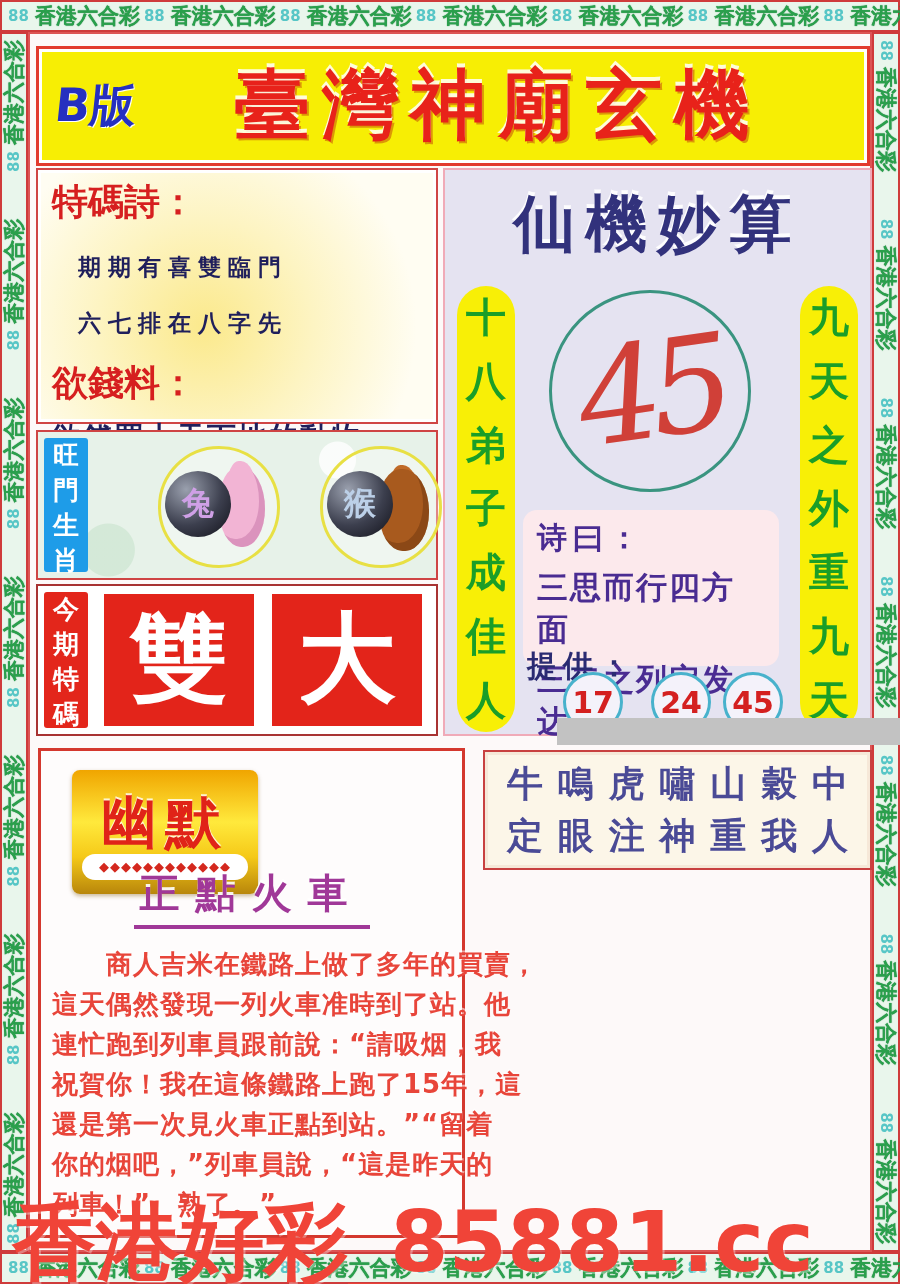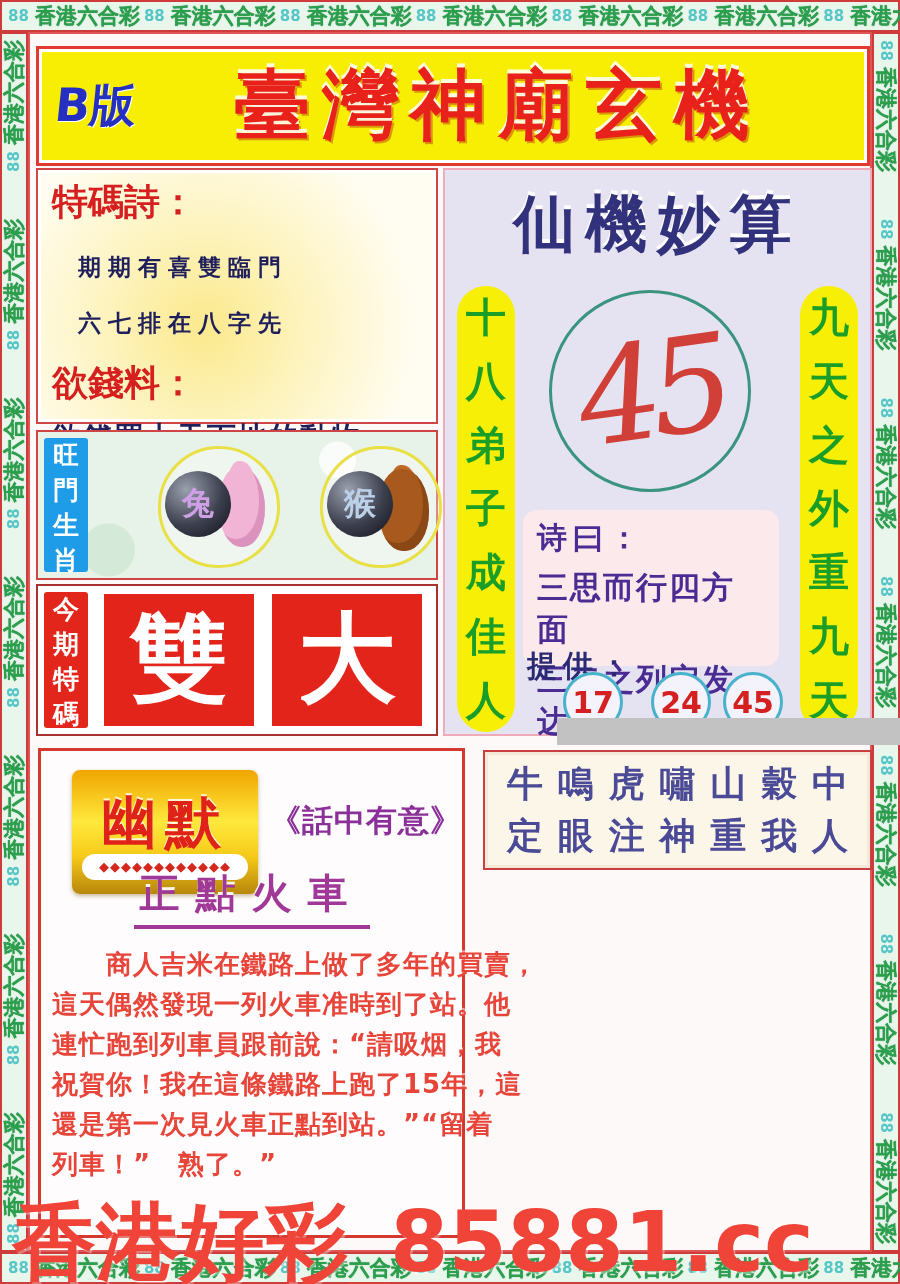--- a/index.html
+++ b/index.html
@@ -318,28 +318,28 @@
           <span>我</span>
           <span>人</span>
         </div>
     </div>
 
     <div class="humor">
       <div class="gold-box">
         <div class="humor-badge">幽默</div>
         <div class="diamond-strip">◆◆◆◆◆◆◆◆◆◆◆◆</div>
       </div>
-      <div class="subtitle">《話中有意》</div>
       <div class="story-title"><span>正點火車</span></div>
       <div class="story">
           <div class="story-line">　　商人吉米在鐵路上做了多年的買賣，</div>
           <div class="story-line">這天偶然發現一列火車准時到了站。他</div>
           <div class="story-line">連忙跑到列車員跟前說：“請吸烟，我</div>
           <div class="story-line">祝賀你！我在這條鐵路上跑了15年，這</div>
           <div class="story-line">還是第一次見火車正點到站。”“留着</div>
+          <div class="story-line">你的烟吧，”列車員說，“這是昨天的</div>
           <div class="story-line">列車！”　熟了。”</div>
         </div>
     </div>
 
   </div>
 
   <div class="gray-band"></div>
 
   <div class="watermark">香港好彩_85881.cc</div>
 

